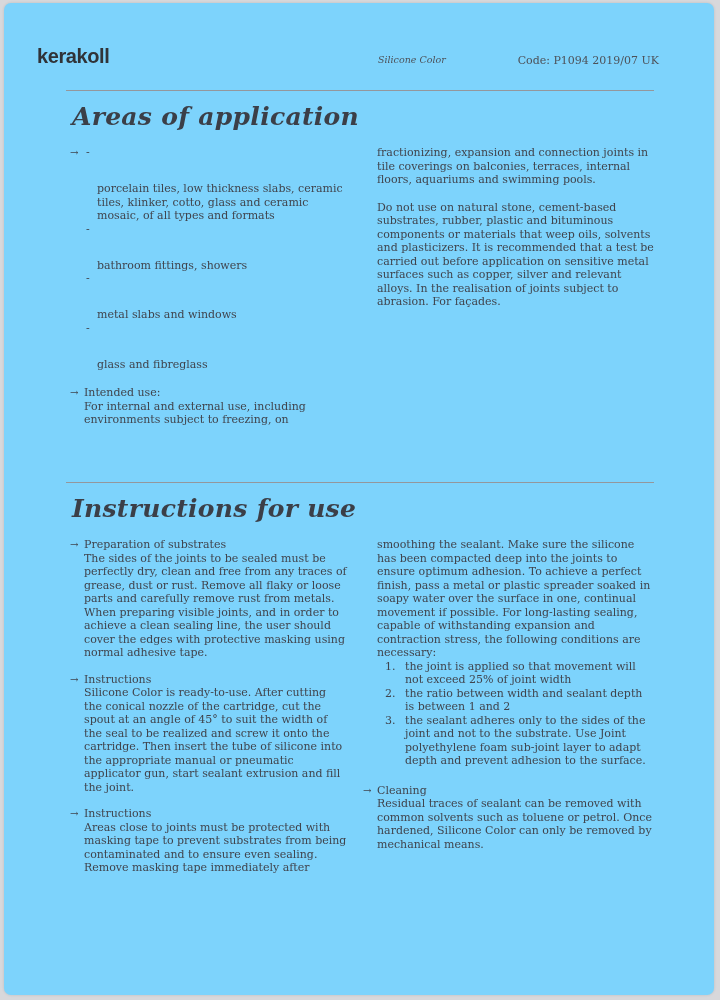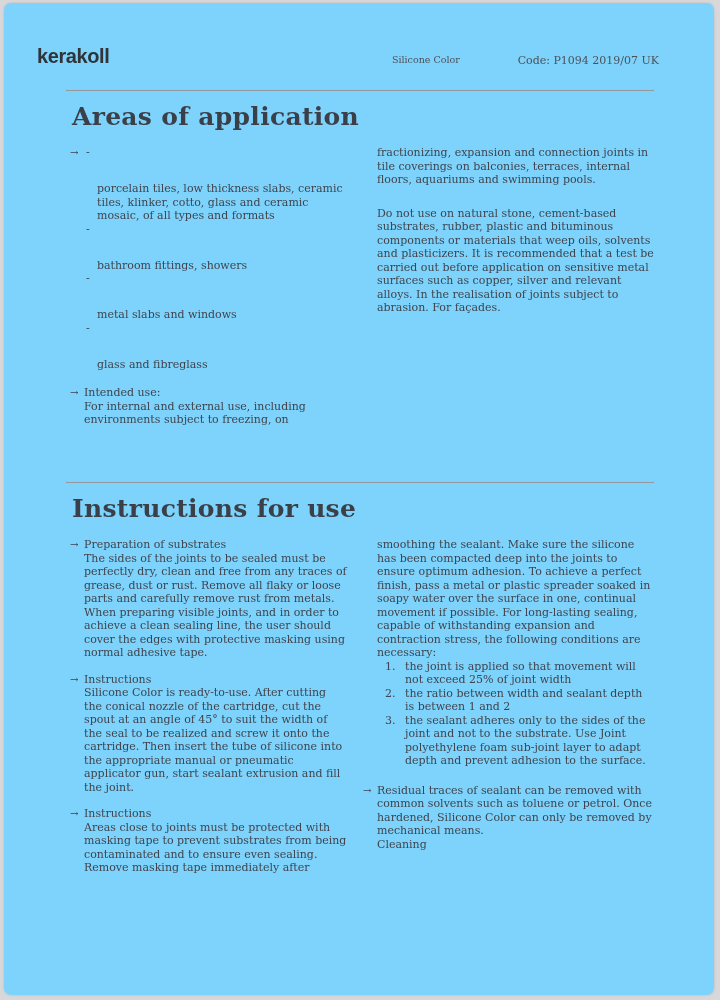--- a/index.html
+++ b/index.html
@@ -13,43 +13,43 @@
     background:#7dd3fc;border-radius:7px;
     box-shadow:0 0 3px rgba(0,0,0,0.12);
   }
   
   .header{position:relative;height:87px;}
   .logo{
     position:absolute;left:33px;top:42px;
     font-family:"Liberation Sans", sans-serif;
     font-weight:700;font-size:20px;letter-spacing:-0.4px;color:#303338;
   }
-  .product{position:absolute;left:388px;top:51px;font-size:9.5px;color:#4d5158;}
+  .product{position:absolute;left:374px;top:51px;font-size:9.5px;color:#4d5158;font-style:italic;}
   .code{position:absolute;right:55px;top:51px;font-size:11px;color:#4d5158;}
   .rule{height:1px;background:#94979c;margin:0 60px 0 62px;}
   
   .section{padding:0 60px 0 66px;}
   .section-areas{height:391px;overflow:hidden;box-sizing:border-box;}
   .section-title{
     font-size:25px;line-height:30px;font-weight:600;color:#3b3f48;
-    letter-spacing:0.3px;margin:11px 0 14px 2px;
+    letter-spacing:0.3px;margin:11px 0 14px 2px;font-style:italic;
   }
   .cols{display:flex;gap:30px;}
   .col{flex:1;min-width:0;font-size:11px;line-height:13.5px;color:#40444d;}
   
   .mi{display:flex;margin-bottom:13px;}
   .mi:last-child{margin-bottom:0;}
   .arrow{width:14px;flex:none;font-size:10px;color:#40444d;}
   .mi-body{flex:1;min-width:0;}
   
   .bullet{display:flex;margin-left:2px;}
   .dash{width:11px;flex:none;}
   .b-body{flex:1;min-width:0;margin-top:36px;}
   
-  .para{margin-bottom:20px;}
+  .para{margin-bottom:14px;}
   .para:last-child{margin-bottom:0;}
   
   .num-item{display:flex;}
   .num{width:20px;flex:none;padding-left:8px;box-sizing:content-box;}
   .num-body{flex:1;min-width:0;}
   .numlist{margin-bottom:16px;}
   
   .hang{margin-left:-14px;}
 </style>
 </head>
@@ -149,22 +149,22 @@
             <span class="num-body">the ratio between width and sealant depth is between 1 and 2</span>
           </div>
           <div class="num-item">
             <span class="num">3.</span>
             <span class="num-body">the sealant adheres only to the sides of the joint and not to the substrate. Use Joint polyethylene foam sub-joint layer to adapt depth and prevent adhesion to the surface.</span>
           </div>
         </div>
         <div class="mi hang">
           <span class="arrow">→</span>
           <div class="mi-body">
+            <div>Cleaning</div>
             <div>Residual traces of sealant can be removed with common solvents such as toluene or petrol. Once hardened, Silicone Color can only be removed by mechanical means.</div>
-            <div>Cleaning</div>
           </div>
         </div>
       </div>
 
     </div>
   </div>
 
 </div>
 
 </body></html>

